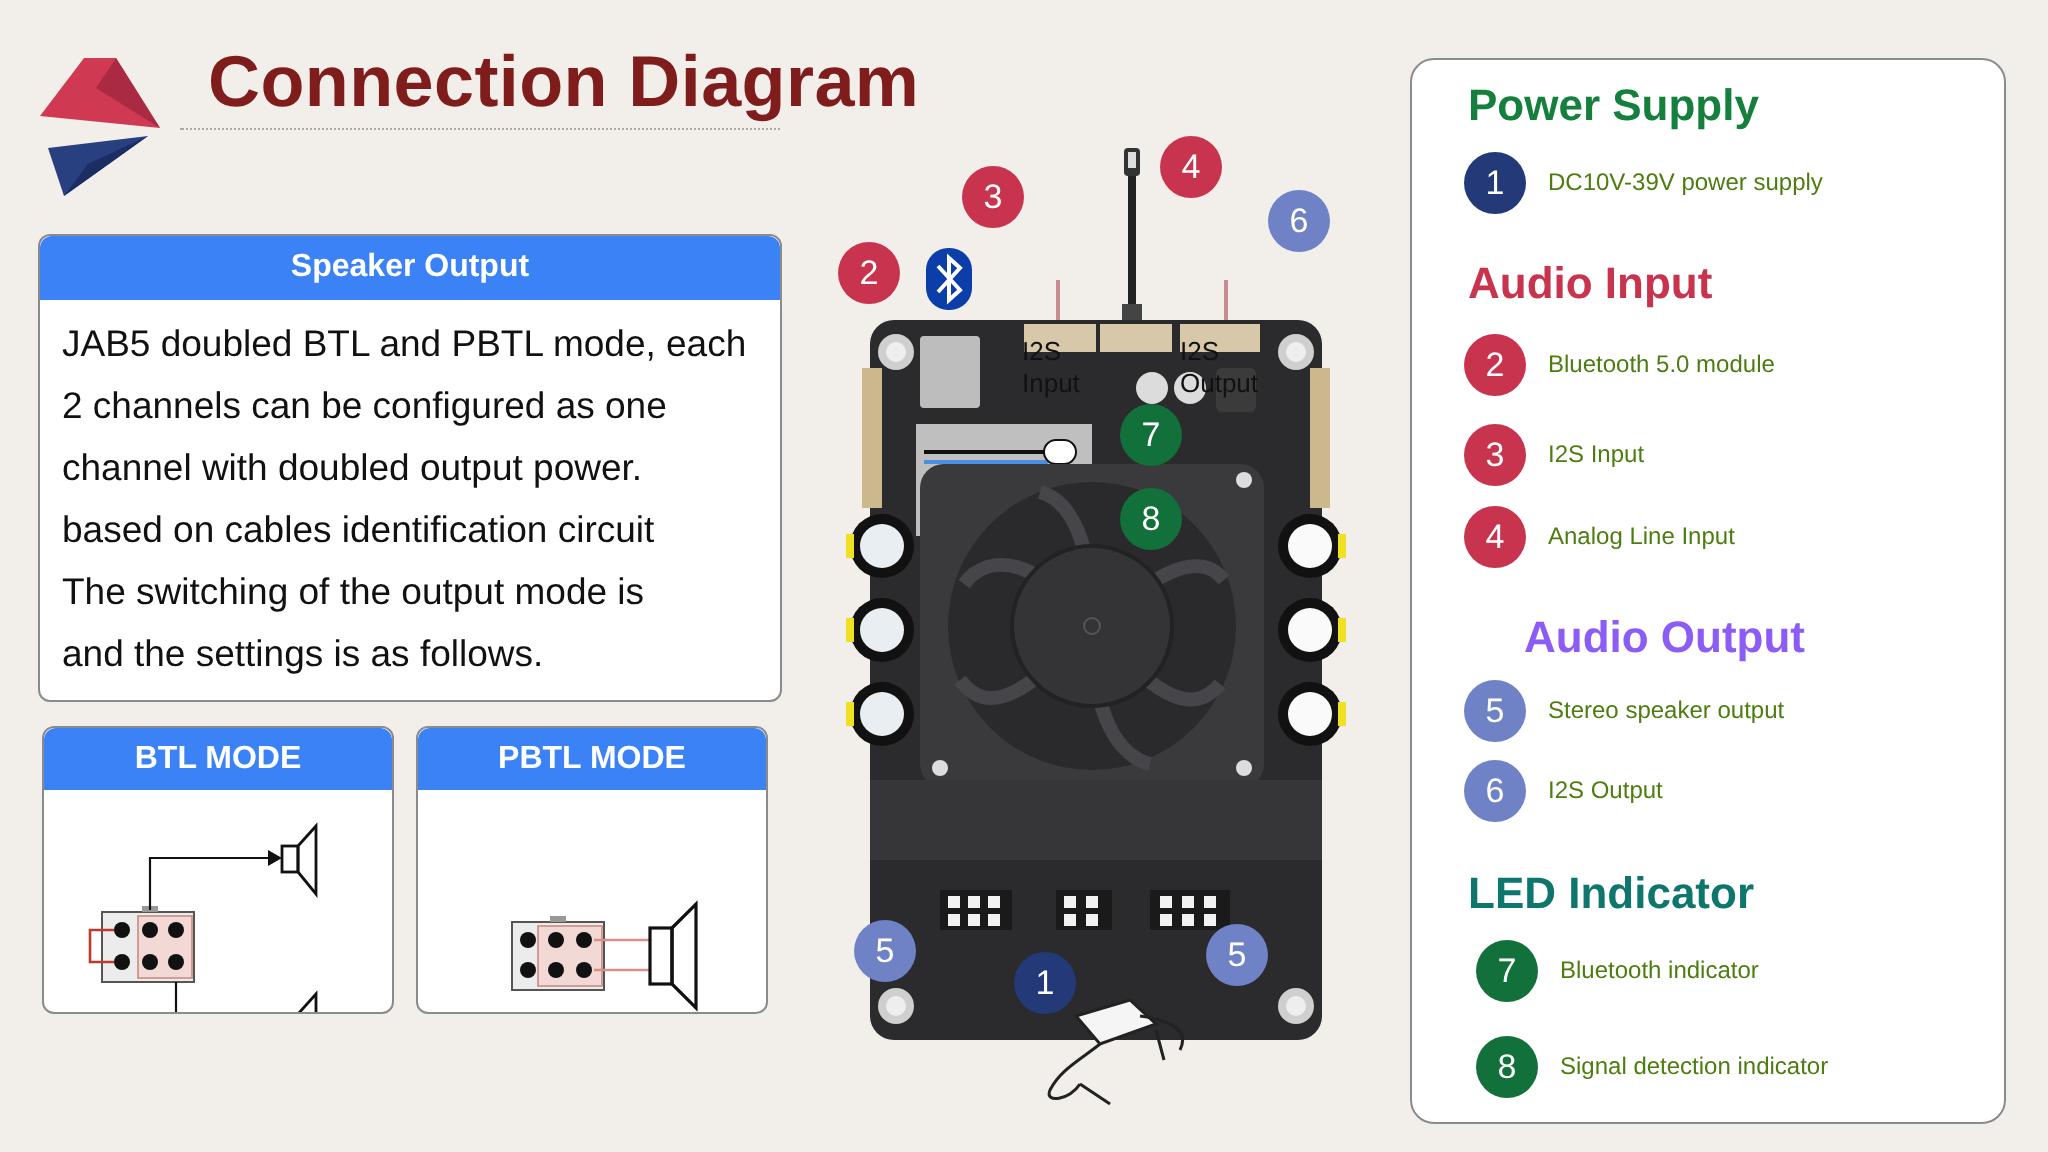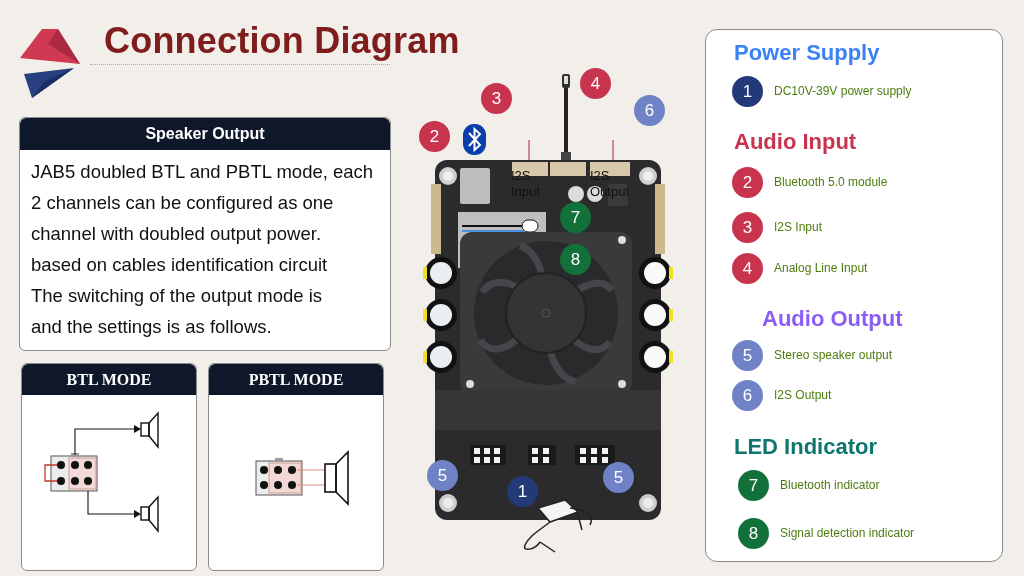--- a/index.html
+++ b/index.html
@@ -20,30 +20,30 @@
     position: absolute; left: 90px; top: 64px; width: 300px;
     border-top: 1px dotted #a9a9a9;
   }
 
   
   .card {
     position: absolute; background: #fff; border: 1px solid #8b8b8b;
     border-radius: 6px; overflow: hidden;
   }
   .card-head {
-    background: #0f172a; color: #fff; font-weight: bold; text-align: center;
+    background: #3b82f6; color: #fff; font-weight: bold; text-align: center;
     border-radius: 6px 6px 0 0;
   }
   .speaker-card { left: 19px; top: 117px; width: 372px; height: 234px; }
   .speaker-card .card-head { height: 32px; line-height: 32px; font-size: 16px; }
   .speaker-text {
     padding: 6px 10px 0 11px; font-size: 18.5px; line-height: 31px; color: #111;
   }
 
-  .mode-card { top: 363px; width: 176px; height: 208px; font-family: Liberation Serif, serif; }
+  .mode-card { top: 363px; width: 176px; height: 144px; }
   .btl-card { left: 21px; }
   .pbtl-card { left: 208px; }
   .mode-card .card-head { height: 31px; line-height: 31px; font-size: 16px; }
   .mode-svg { position: absolute; left: 0; top: 31px; width: 176px; height: 148px; }
 
   
   .board-wrap { position: absolute; left: 400px; top: 60px; width: 300px; height: 516px; }
   .badge {
     position: absolute; width: 31px; height: 31px; border-radius: 50%;
     color: #fff; font-size: 17px; text-align: center; line-height: 31px;
@@ -282,21 +282,21 @@
   <div class="badge red" style="left:180px;top:8px;">4</div>
   <div class="badge periw" style="left:234px;top:35px;">6</div>
   <div class="badge green" style="left:160px;top:142px;">7</div>
   <div class="badge green" style="left:160px;top:184px;">8</div>
   <div class="badge periw" style="left:27px;top:400px;">5</div>
   <div class="badge periw" style="left:203px;top:402px;">5</div>
   <div class="badge navy" style="left:107px;top:416px;">1</div>
 </div>
 
 <div class="legend">
-  <div class="sec-title" style="top:10px;color:#3b82f6;">Power Supply</div>
+  <div class="sec-title" style="top:10px;color:#15803d;">Power Supply</div>
   <div class="legend-item" style="top:45px;">
     <div class="badge navy">1</div>
     <div class="txt">DC10V-39V power supply</div>
   </div>
 
   <div class="sec-title" style="top:99px;color:#c8344e;">Audio Input</div>
   <div class="legend-item" style="top:136px;">
     <div class="badge red">2</div>
     <div class="txt">Bluetooth 5.0 module</div>
   </div>

